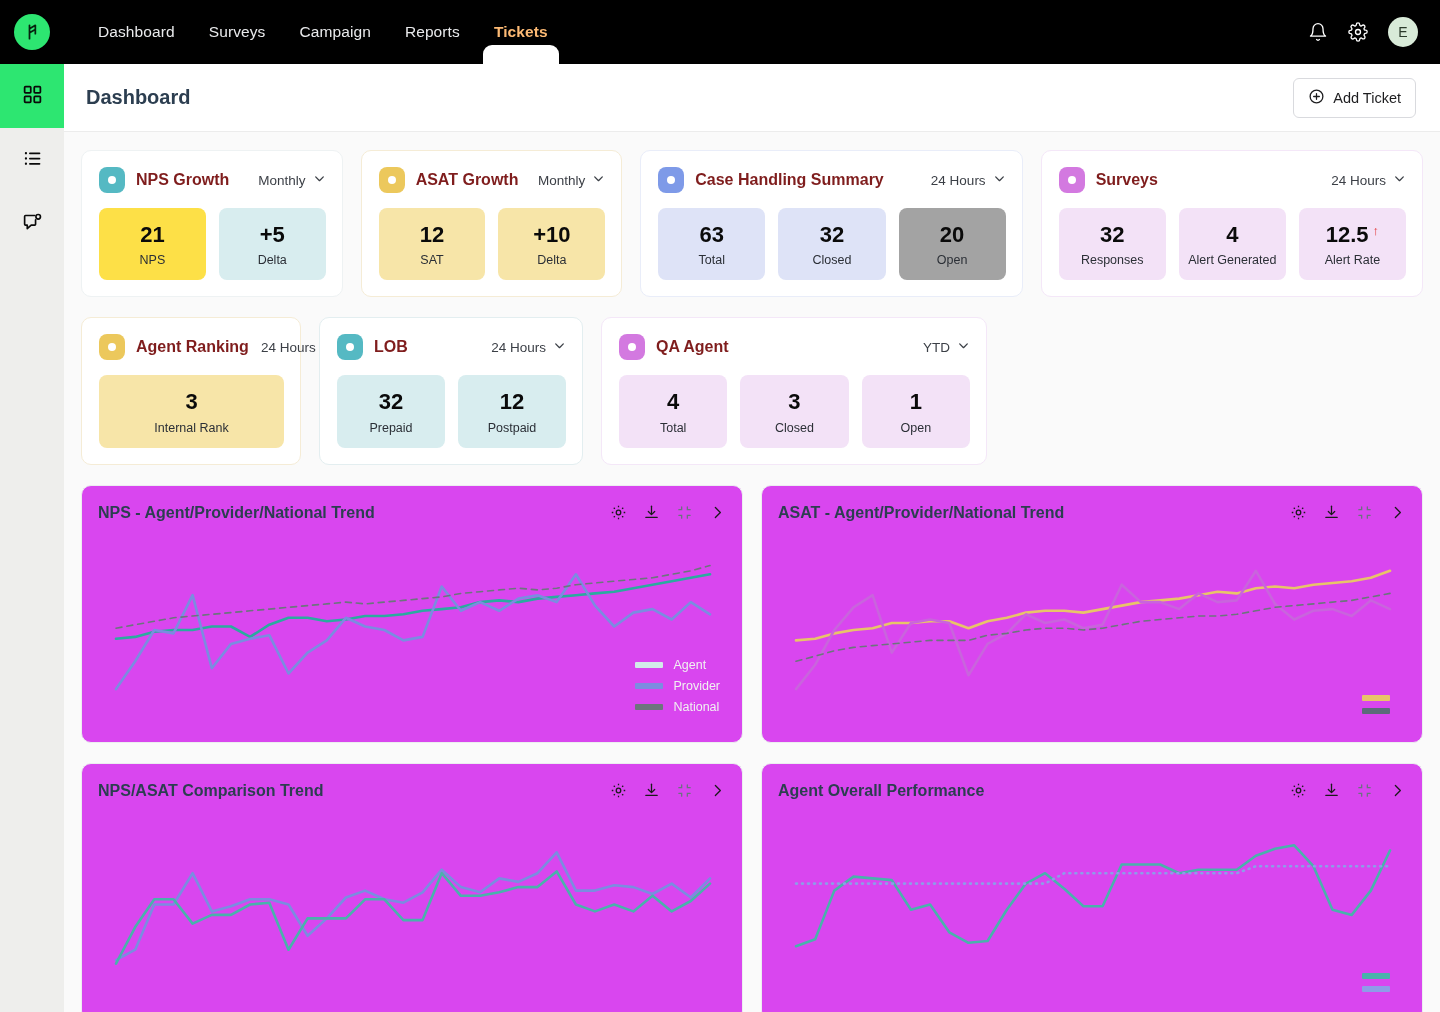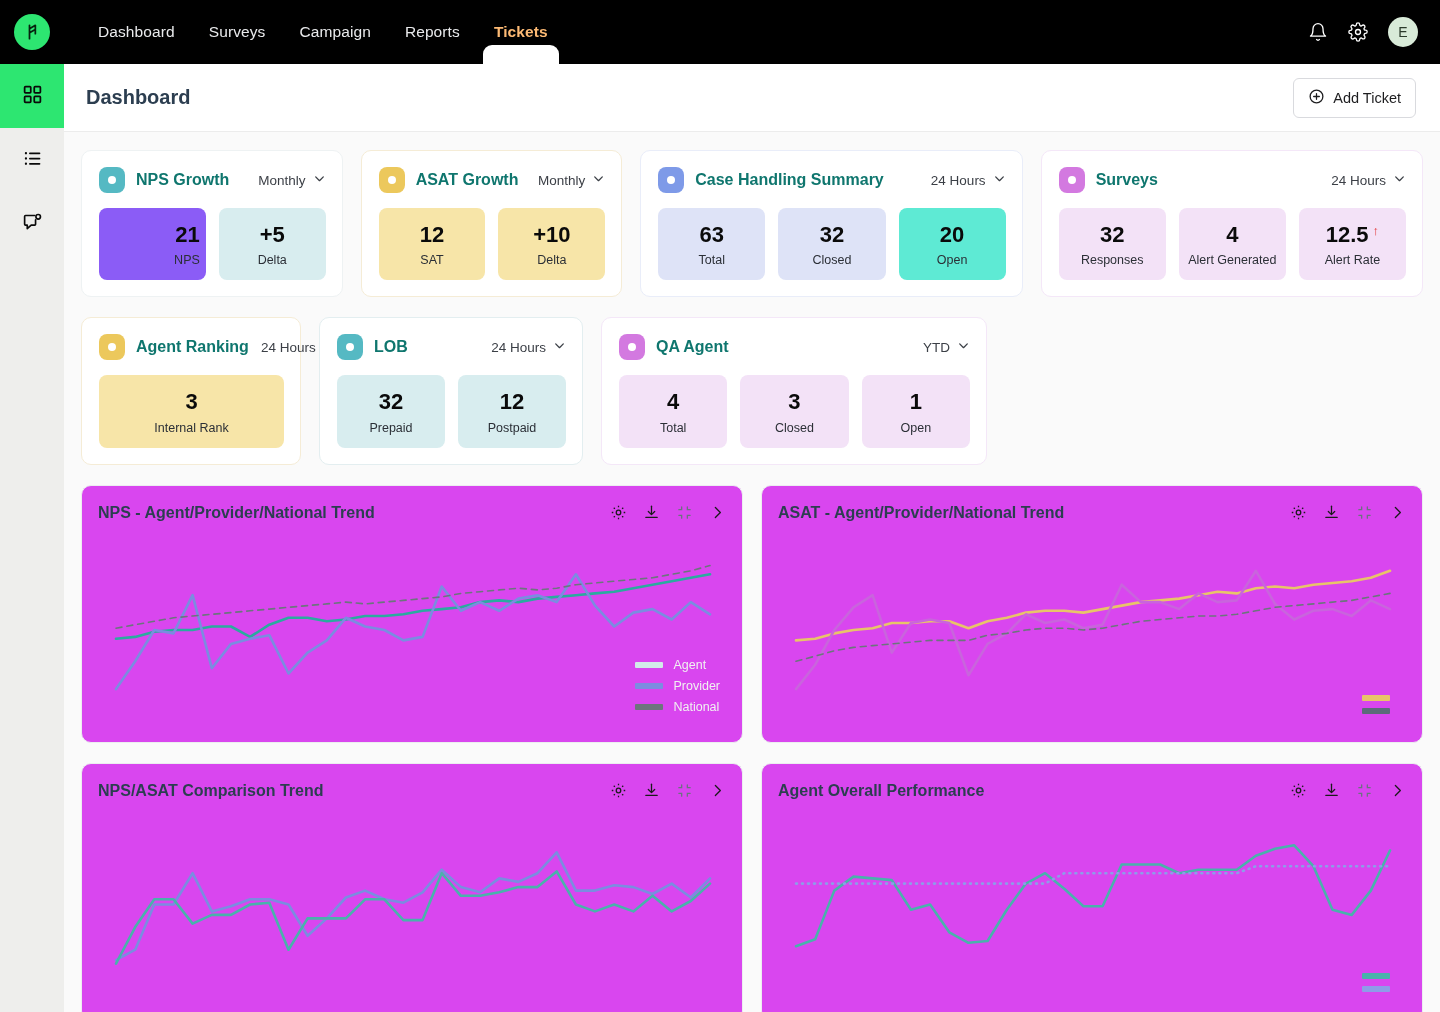--- a/index.html
+++ b/index.html
@@ -72,21 +72,21 @@
   .kpi-card {
     background: #ffffff; border-radius: 10px; padding: 16px 16px 16px 17px;
     display: flex; flex-direction: column;
   }
   .kpi-head { display: flex; align-items: center; margin-bottom: 15px; }
   .kpi-dot {
     width: 26px; height: 26px; border-radius: 8px; flex: none;
     display: flex; align-items: center; justify-content: center; margin-right: 11px;
   }
   .kpi-dot i { width: 8px; height: 8px; border-radius: 50%; background: #ffffff; display: block; }
-  .kpi-title { font-size: 16px; font-weight: bold; color: #0f766e; white-space: nowrap; }
+  .kpi-title { font-size: 16px; font-weight: bold; color: #7f1d1d; white-space: nowrap; }
   .kpi-period {
     margin-left: auto; display: flex; align-items: center; gap: 7px;
     font-size: 13.5px; color: #3b3f46; cursor: pointer; white-space: nowrap; padding-left: 12px;
   }
   .kpi-tiles { display: flex; gap: 13px; flex: 1; }
   .kpi-tile {
     flex: 1; border-radius: 8px; padding: 14px 6px 13px;
     display: flex; flex-direction: column; align-items: center; justify-content: center;
   }
   .kpi-value { font-size: 22px; font-weight: bold; color: #0a0a0a; line-height: 1.15; display:flex; align-items:flex-start; gap:4px;}
@@ -215,21 +215,21 @@
               </div>
               <div class="kpi-title">NPS Growth</div>
               <div class="kpi-period">
                 <span>Monthly</span>
                 <span><svg width="13" height="13" viewBox="0 0 24 24" fill="none" stroke="#3b3f46" stroke-width="2.4" stroke-linecap="round" stroke-linejoin="round">
                     <path d="M5 9l7 7 7-7"></path>
                   </svg></span>
               </div>
             </div>
             <div class="kpi-tiles">
-              <div class="kpi-tile" style="background: #8b5cf6; align-items: flex-end;">
+              <div class="kpi-tile" style="background: #fde047;">
                 <div class="kpi-value">
                   <span>21</span>
                 </div>
                 <div class="kpi-label">NPS</div>
               </div>
               <div class="kpi-tile" style="background: rgb(216, 237, 239);">
                 <div class="kpi-value">
                   <span>+5</span>
                 </div>
                 <div class="kpi-label">Delta</div>
@@ -283,21 +283,21 @@
                   <span>63</span>
                 </div>
                 <div class="kpi-label">Total</div>
               </div>
               <div class="kpi-tile" style="background: rgb(222, 227, 247);">
                 <div class="kpi-value">
                   <span>32</span>
                 </div>
                 <div class="kpi-label">Closed</div>
               </div>
-              <div class="kpi-tile" style="background: #5eead4;">
+              <div class="kpi-tile" style="background: #a3a3a3;">
                 <div class="kpi-value">
                   <span>20</span>
                 </div>
                 <div class="kpi-label">Open</div>
               </div>
             </div>
           </div>
           <div class="kpi-card" style="width: 386px; border: 1px solid rgb(244, 231, 248);">
             <div class="kpi-head">
               <div class="kpi-dot" style="background: rgb(211, 121, 224);">

